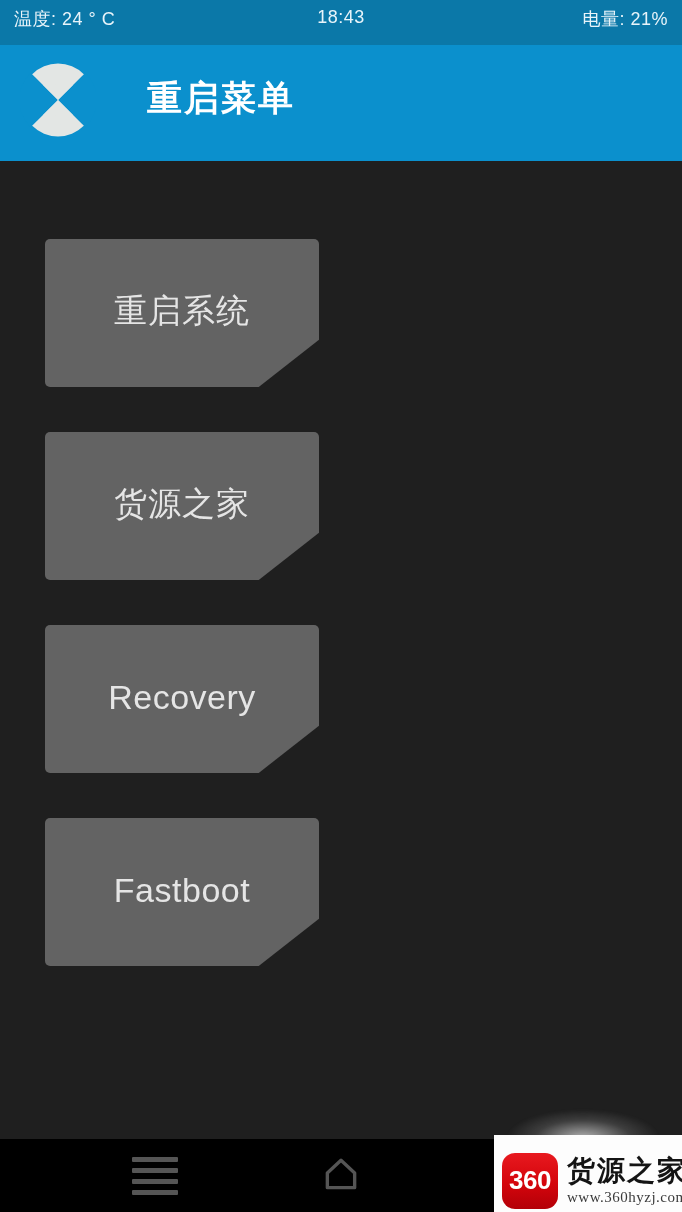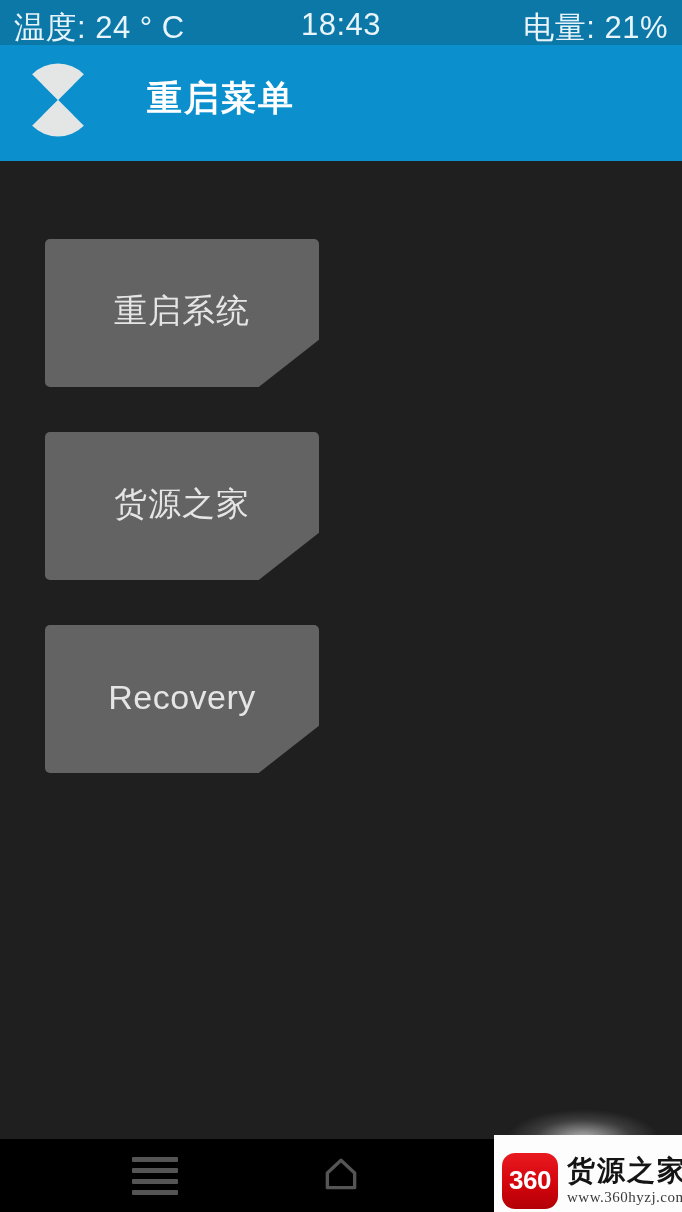--- a/index.html
+++ b/index.html
@@ -10,21 +10,21 @@
     overflow:hidden;
   }
   #screen { position:relative; width:682px; height:1212px; background:#1a1a1a; }
 
   
   .statusbar {
     position:absolute; left:0; top:0; width:682px; height:45px;
     background:#0b78a8;
     display:flex; align-items:center;
     color:#e8f4fa;
-    font-size:31px;
+    font-size:18px;
     letter-spacing:0.5px;
   }
   .sb-temp { position:absolute; left:14px; top:7px; white-space:nowrap; }
   .sb-time { position:absolute; left:0; right:0; top:7px; text-align:center; }
   .sb-batt { position:absolute; right:14px; top:7px; white-space:nowrap; }
 
   
   .header {
     position:absolute; left:0; top:45px; width:682px; height:116px;
     background:#0b90cd;
@@ -163,20 +163,23 @@
       </div>
 
       <div class="tile">
         <span class="tile-label">货源之家</span>
       </div>
 
       <div class="tile">
         <span class="tile-label latin">Recovery</span>
       </div>
 
+      <div class="tile">
+        <span class="tile-label latin">Fastboot</span>
+      </div>
 
 
     </div>
   </div>
 
   <div class="navbar">
     <div class="nav-btn nav-menu">
       <span class="menu-icon">
         <i></i>
           <i></i>

